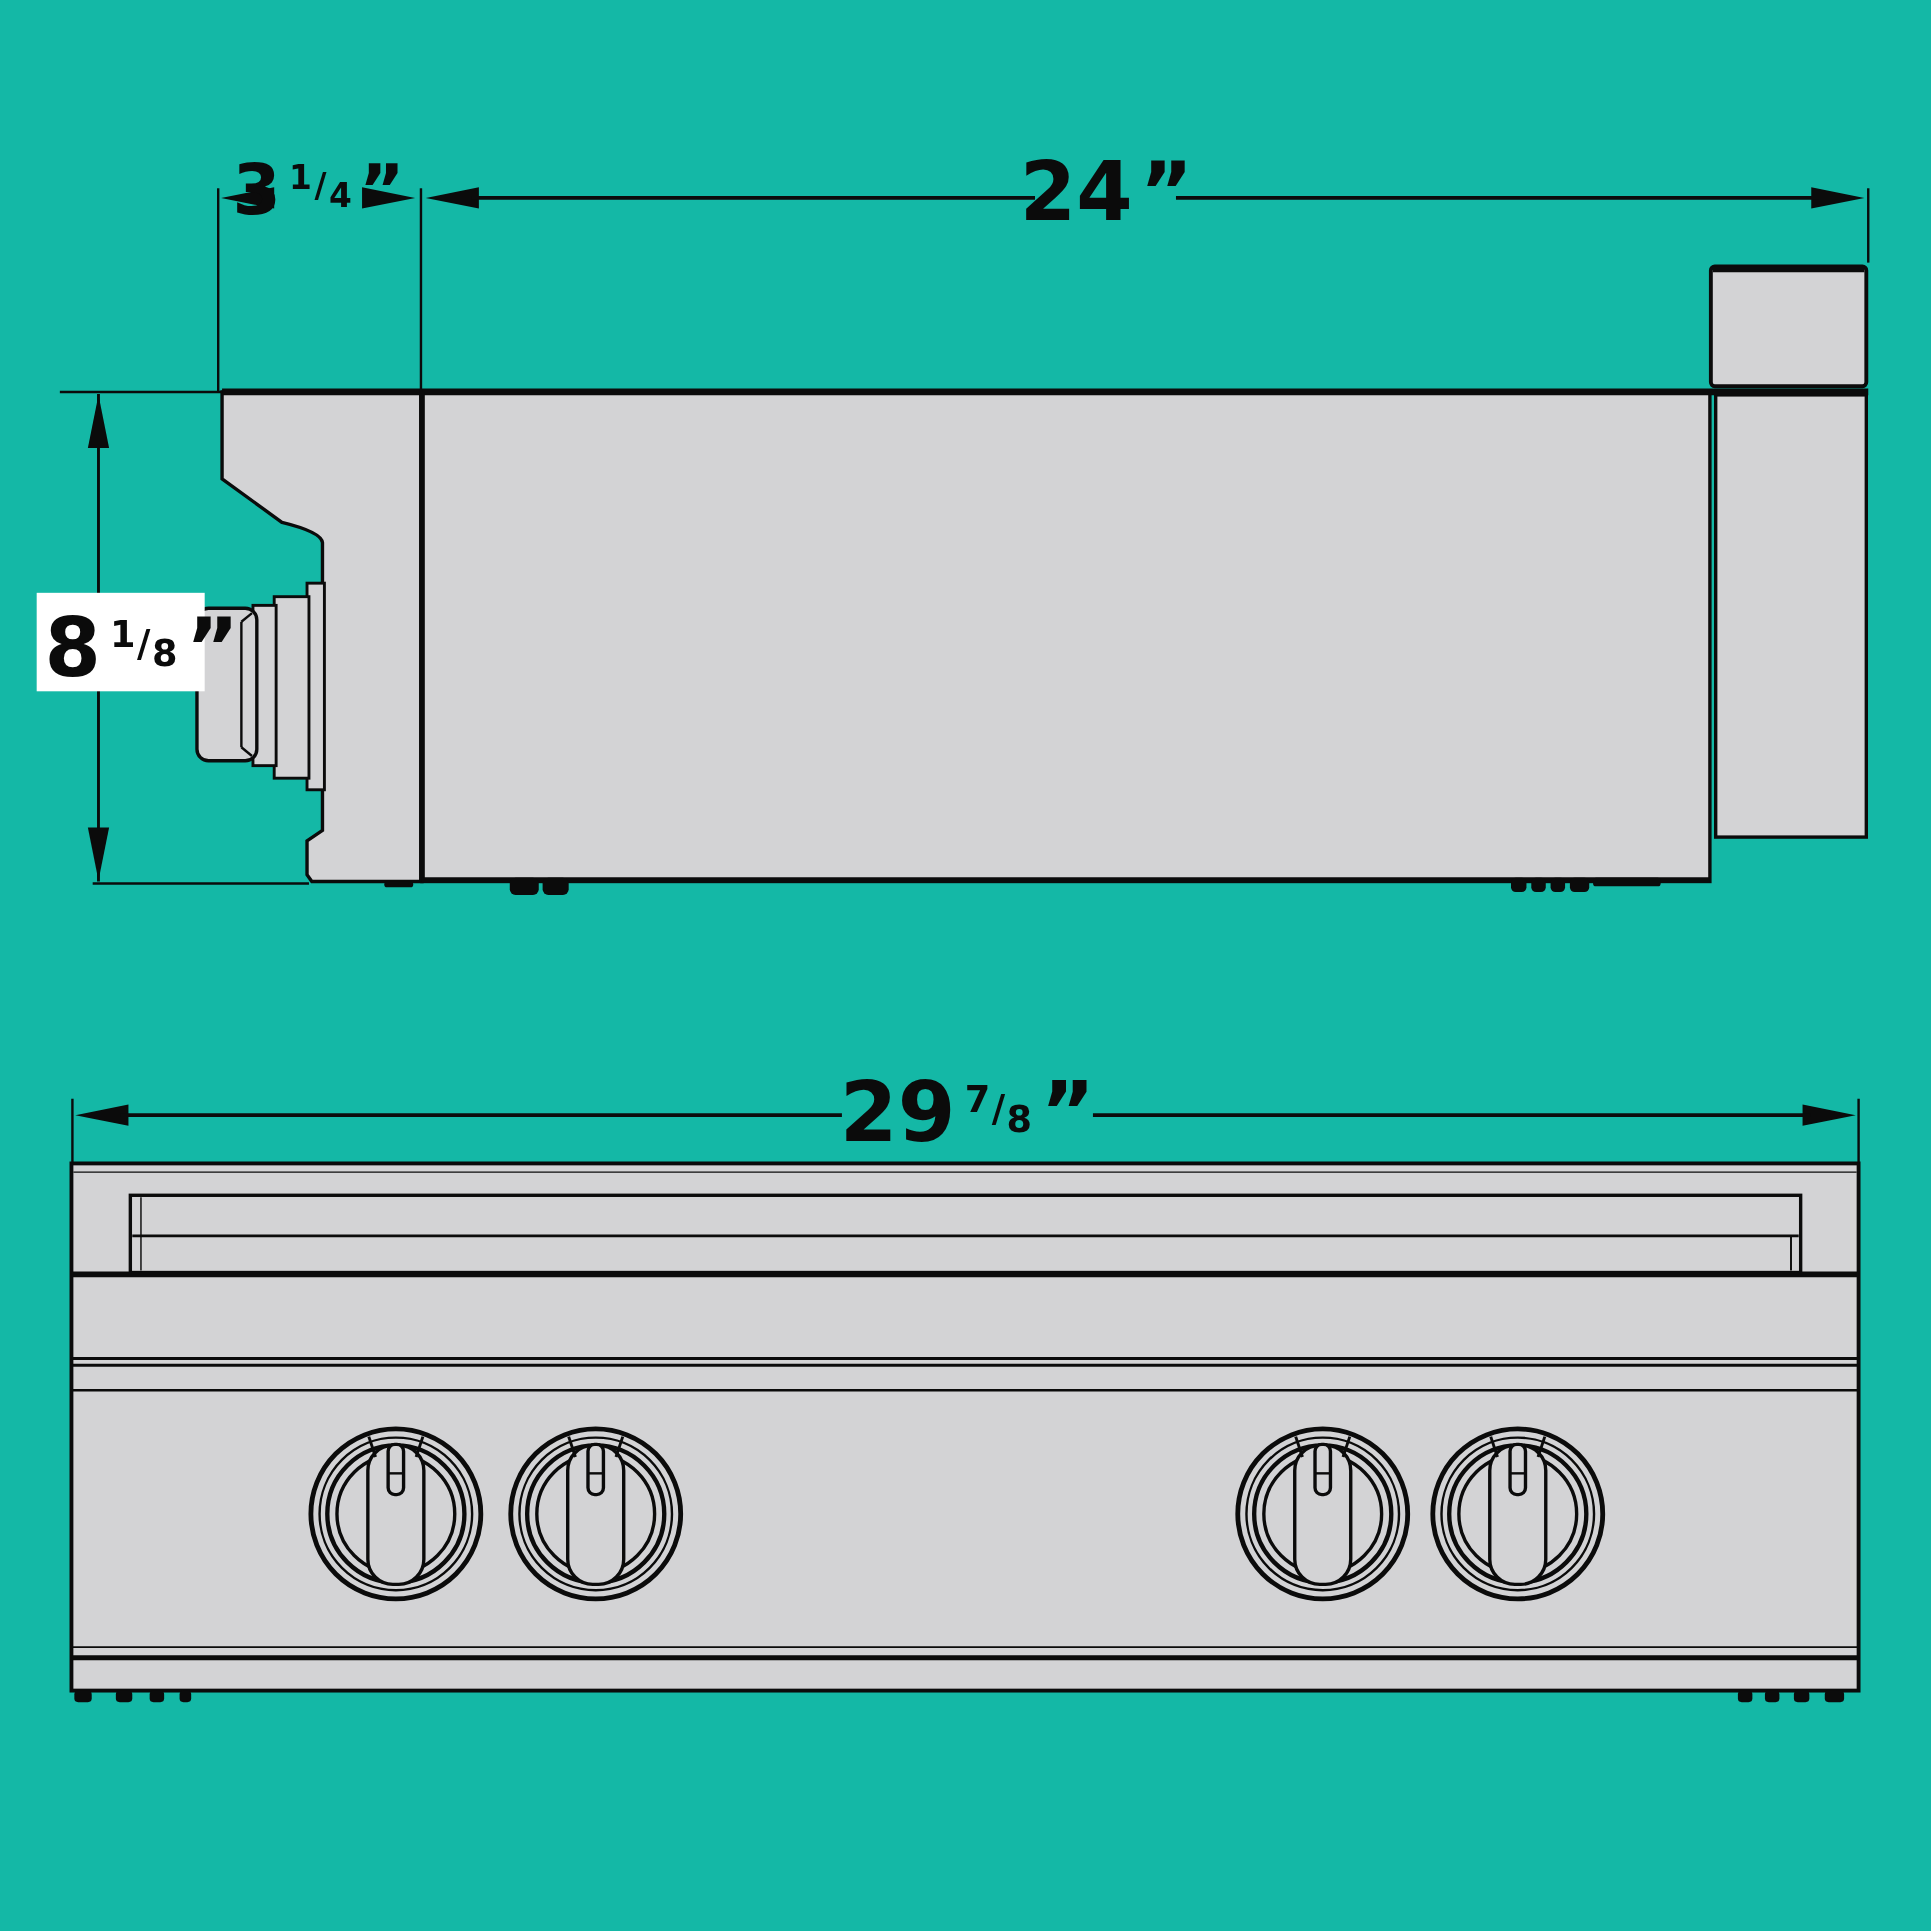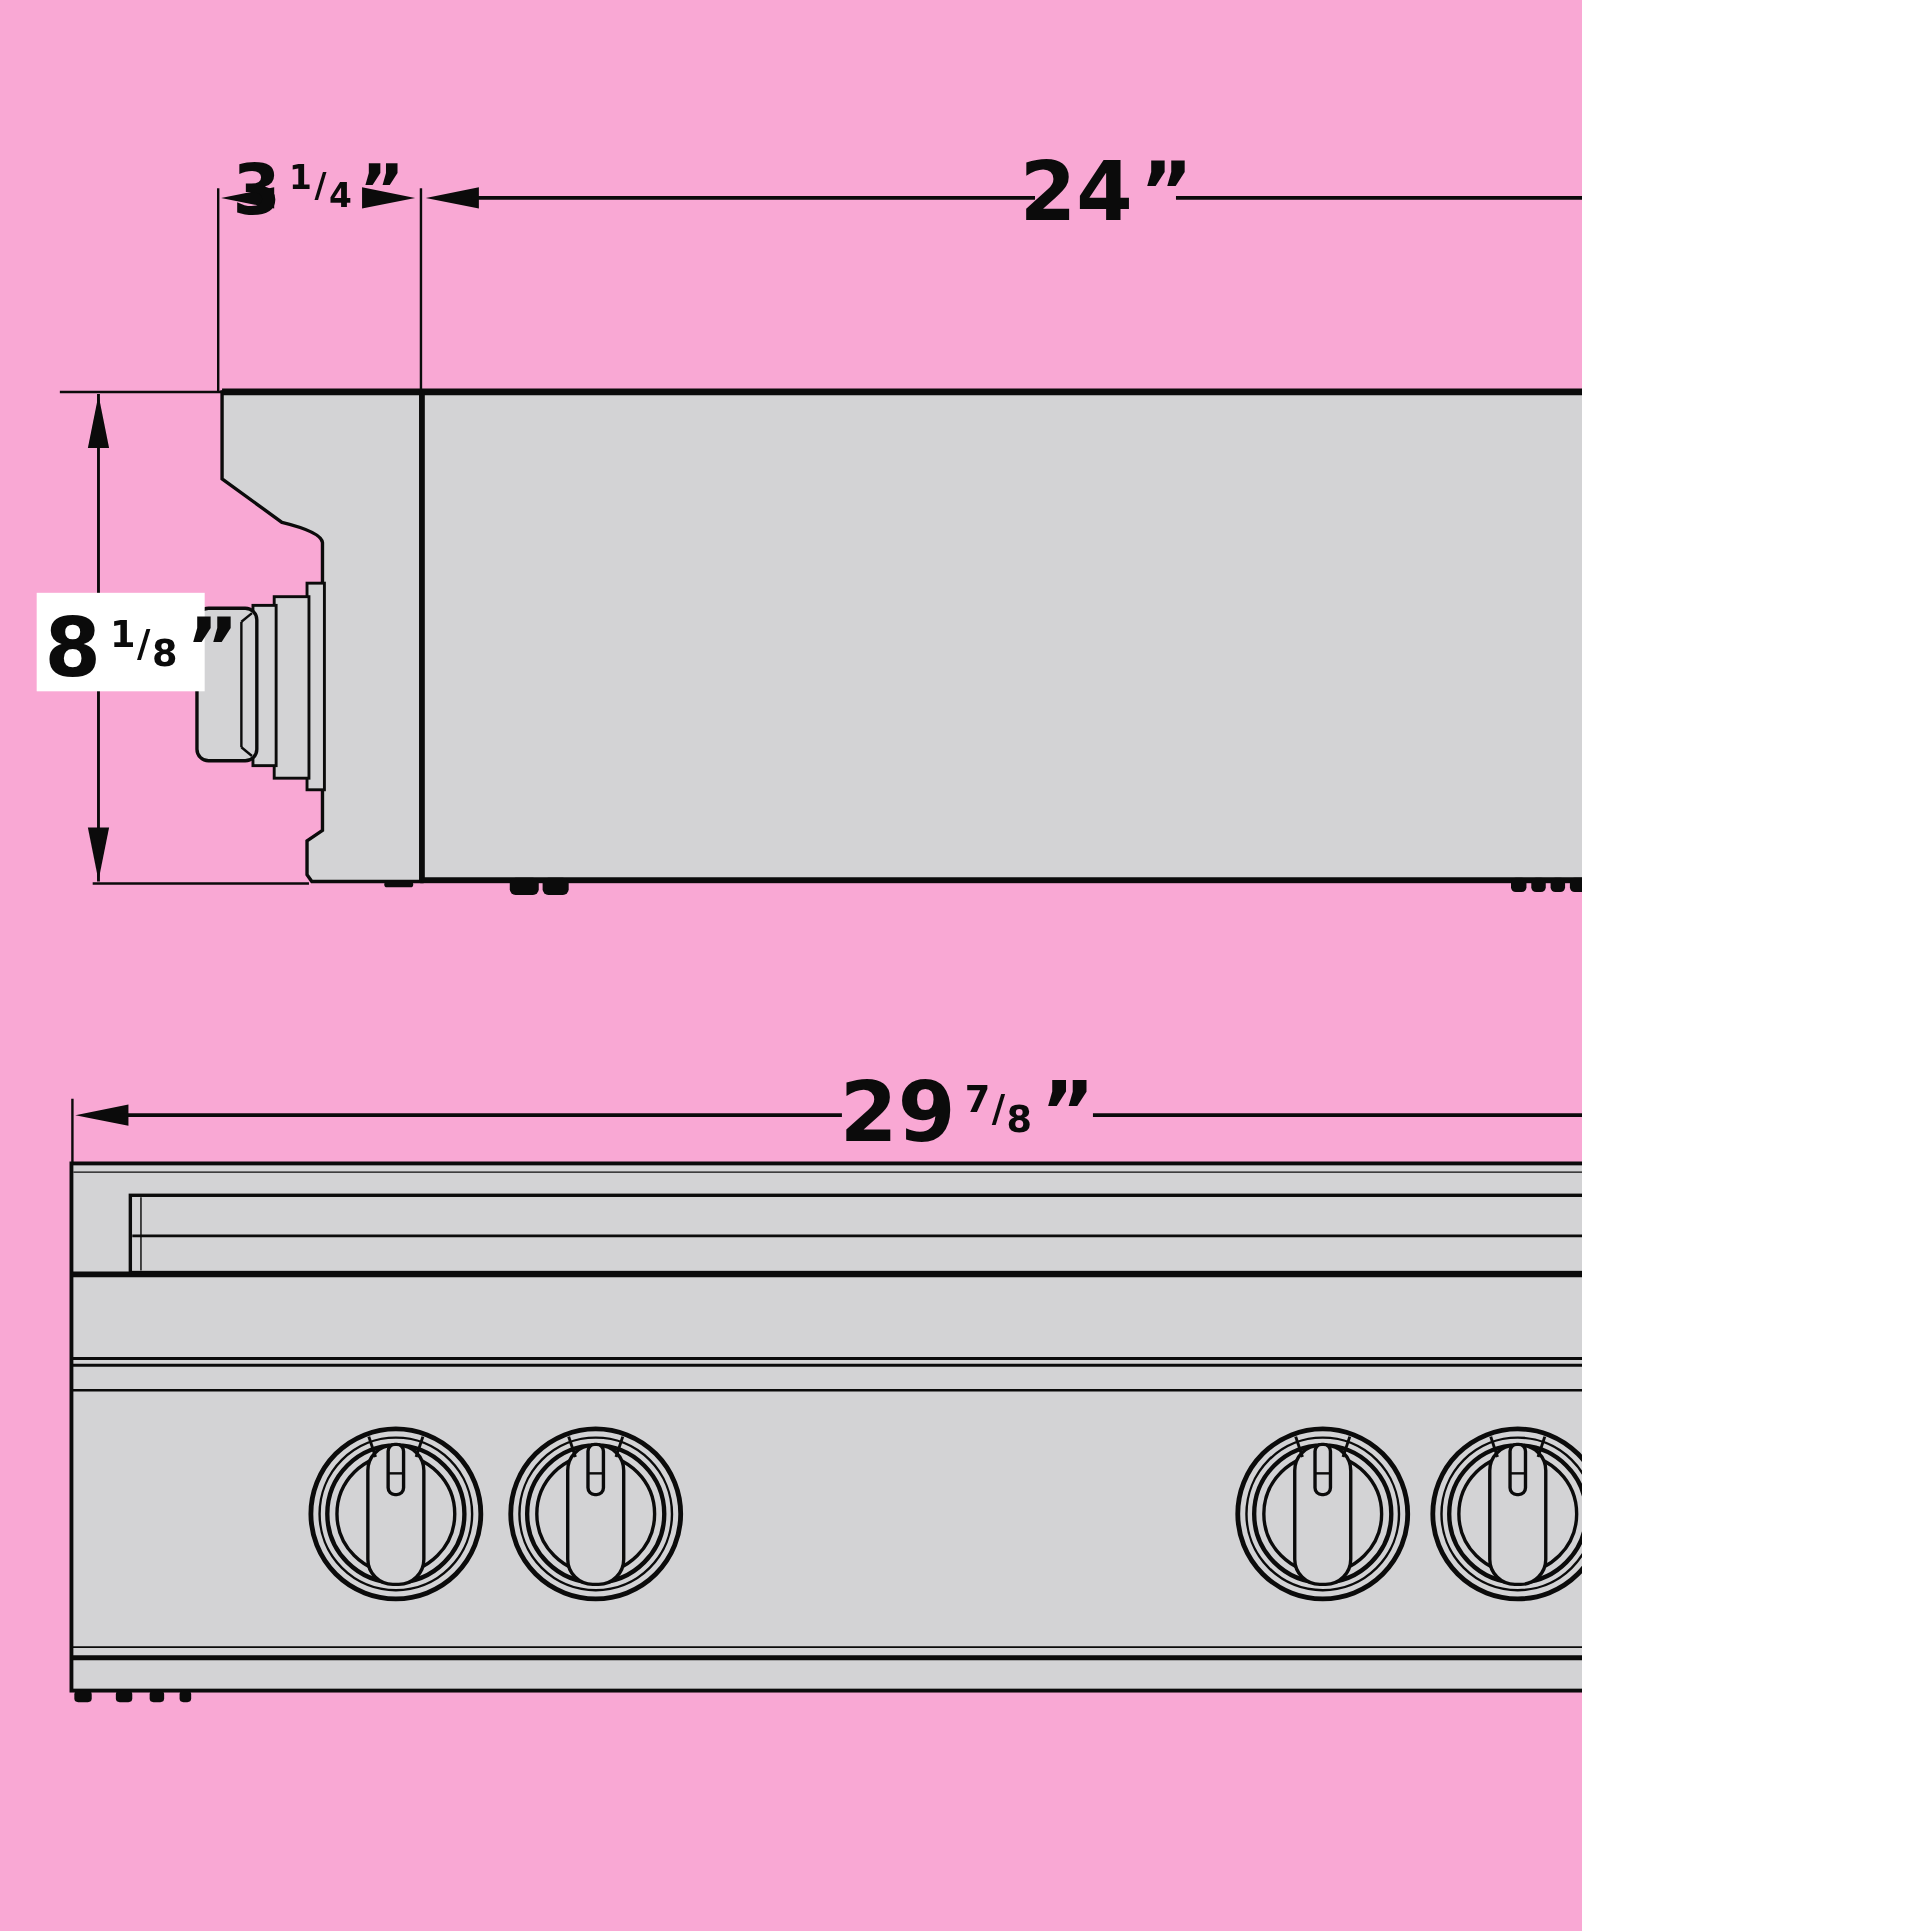--- a/index.html
+++ b/index.html
@@ -1,16 +1,16 @@
 <!DOCTYPE html>
 <html><head>
 <meta charset="utf-8">
 <style>
   html,body{margin:0;padding:0;background:#ffffff;}
-  #stage{position:relative;width:1582px;height:1931px;background:#f9a8d4;overflow:hidden;}
+  #stage{position:relative;width:1931px;height:1931px;background:#14b8a6;overflow:hidden;}
   svg{position:absolute;left:0;top:0;}
   text{font-family:"DejaVu Sans","Liberation Sans",sans-serif;font-weight:bold;fill:#0b0b0b;}
 </style>
 </head>
 <body>
 
 <div id="stage">
 <svg width="1931" height="1931" viewBox="0 0 2000 2000">
 
   <defs>

